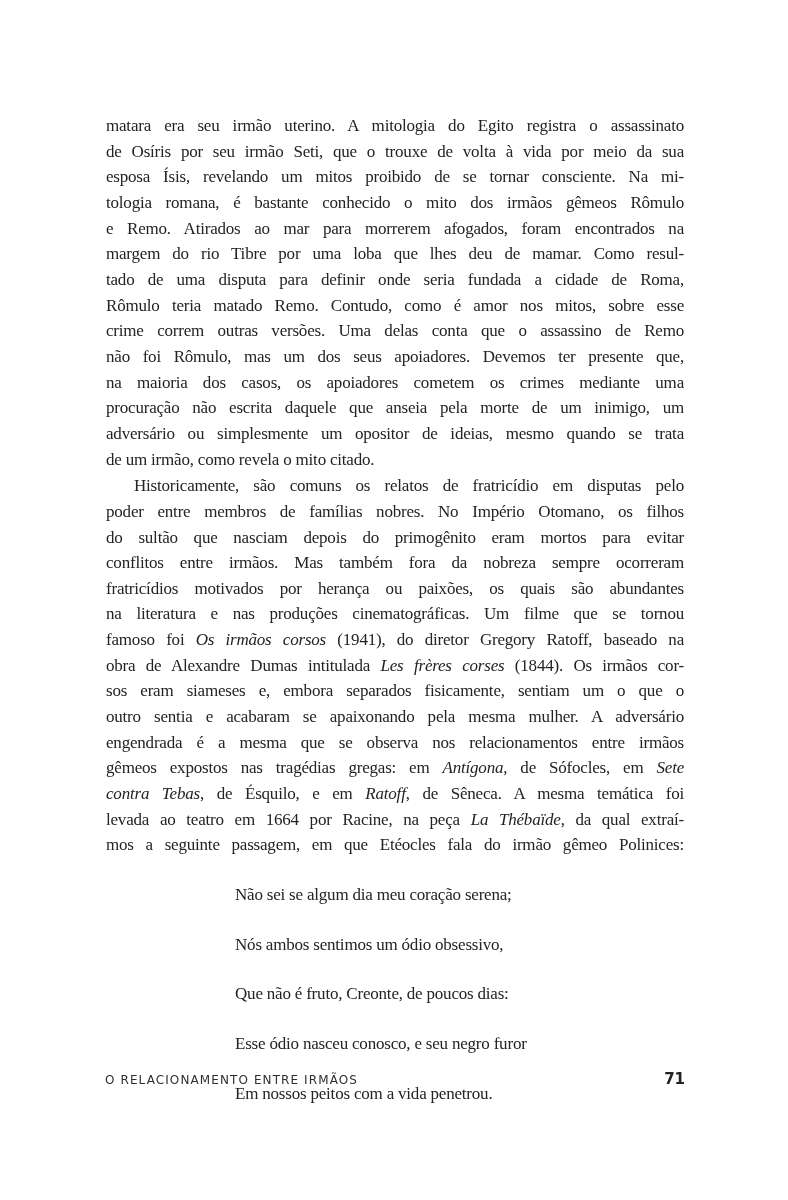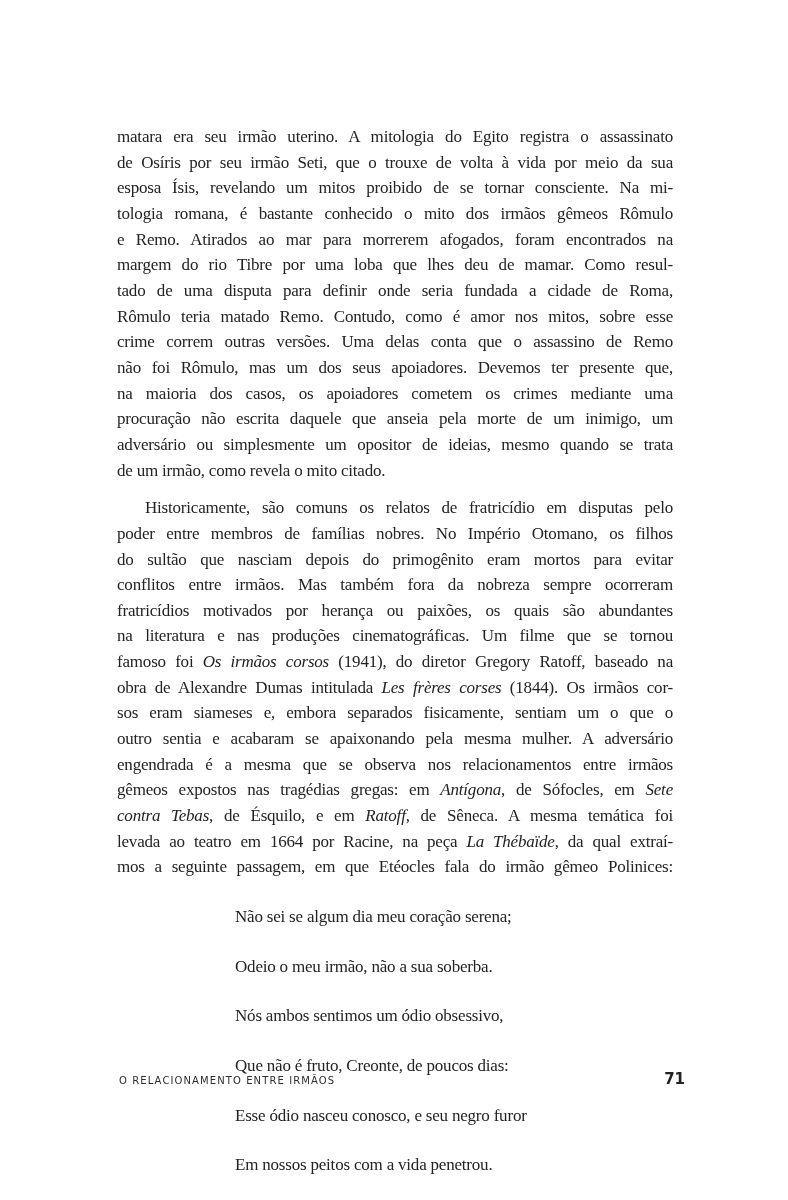--- a/index.html
+++ b/index.html
@@ -19,21 +19,21 @@
     background: #ffffff;
     overflow: hidden;
   }
   .text-block {
     position: absolute;
     left: 105px;
     top: 112px;
     width: 580px;
   }
   .para {
-    margin: 12px;
+    margin: 1px;
     padding: 0;
   }
   .line {
     display: block;
     font-family: "Liberation Serif", serif;
     font-size: 17px;
     line-height: 25.65px;
     letter-spacing: -0.2px;
     color: #232323;
     text-align: justify;
@@ -62,25 +62,24 @@
     position: absolute;
     left: 105px;
     top: 1070px;
     width: 580px;
     display: flex;
     justify-content: space-between;
     align-items: baseline;
   }
   .running-title {
     font-family: "DejaVu Sans", sans-serif;
-    font-size: 10px;
+    font-size: 12px;
     font-weight: normal;
     letter-spacing: 1.1px;
     color: #2e2e2e;
-    margin-left: 14px;
   }
   .page-number {
     font-family: "DejaVu Sans", sans-serif;
     font-size: 15px;
     font-weight: bold;
     color: #222222;
   }
 </style>
 </head>
 <body>
@@ -118,21 +117,20 @@
           <span class="line">outro sentia e acabaram se apaixonando pela mesma mulher. A adversário</span>
           <span class="line">engendrada é a mesma que se observa nos relacionamentos entre irmãos</span>
           <span class="line">gêmeos expostos nas tragédias gregas: em <em>Antígona</em>, de Sófocles, em <em>Sete</em></span>
           <span class="line"><em>contra Tebas</em>, de Ésquilo, e em <em>Ratoff</em>, de Sêneca. A mesma temática foi</span>
           <span class="line">levada ao teatro em 1664 por Racine, na peça <em>La Thébaïde</em>, da qual extraí-</span>
           <span class="line">mos a seguinte passagem, em que Etéocles fala do irmão gêmeo Polinices:</span>
         </p>
       </div>
     <div class="verse" id="verse">
         <span class="line no-fill">Não sei se algum dia meu coração serena;</span>
-        <span class="line no-fill">Odeio o meu irmão, não a sua soberba.</span>
         <span class="line no-fill">Nós ambos sentimos um ódio obsessivo,</span>
         <span class="line no-fill">Que não é fruto, Creonte, de poucos dias:</span>
         <span class="line no-fill">Esse ódio nasceu conosco, e seu negro furor</span>
         <span class="line no-fill">Em nossos peitos com a vida penetrou.</span>
       </div>
   </main>
 
   <footer class="footer">
     <span class="running-title">O RELACIONAMENTO ENTRE IRMÃOS</span>
     <span class="page-number">71</span>

